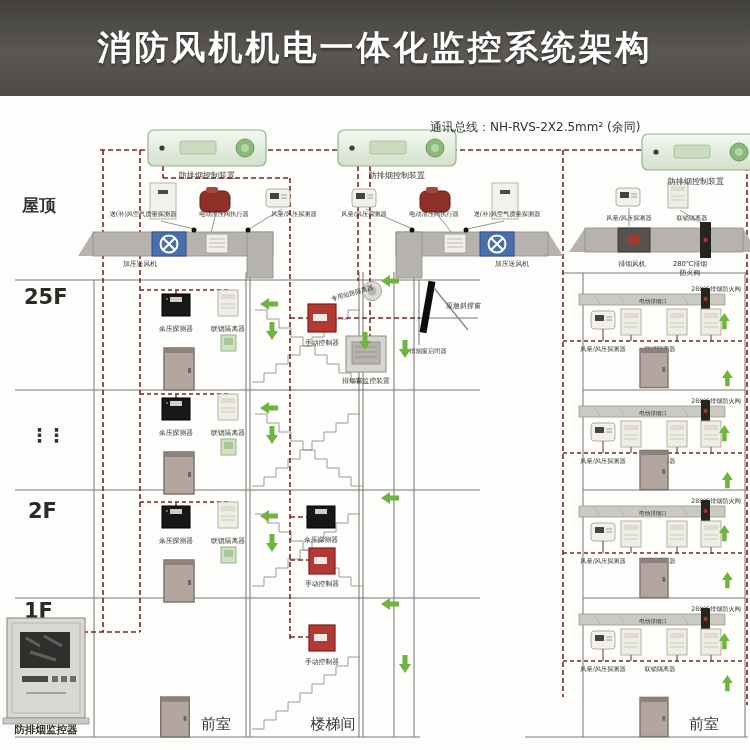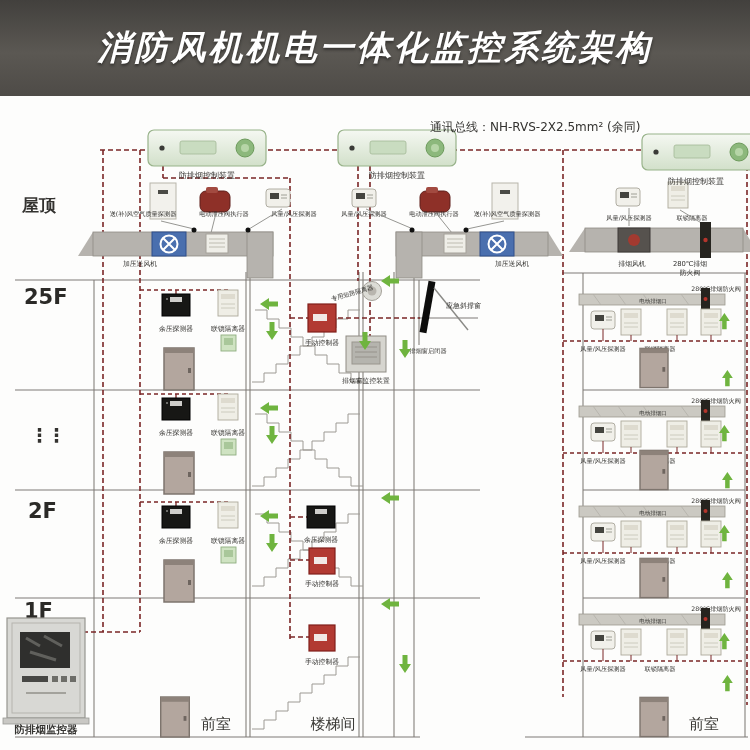--- a/index.html
+++ b/index.html
@@ -2,21 +2,21 @@
 <html><head>
 <meta charset="utf-8">
 <style>
   html,body{margin:0;padding:0;background:#ffffff;}
   #stage{position:relative;width:750px;height:750px;background:#fdfdfc;overflow:hidden;
          font-family:"DejaVu Sans","Liberation Sans",sans-serif;}
   #banner{position:absolute;left:0;top:0;width:750px;height:96px;
           background:linear-gradient(180deg,#42403d 0%,#5b5853 55%,#4e4b47 100%);
           display:flex;align-items:center;justify-content:center;}
   #banner .title{color:#ffffff;font-size:34px;font-weight:700;letter-spacing:3px;
-          text-shadow:0 2px 3px rgba(0,0,0,.45);white-space:nowrap;font-style:italic;}
+          text-shadow:0 2px 3px rgba(0,0,0,.45);white-space:nowrap;}
   #diagram{position:absolute;left:0;top:96px;}
   svg{display:block;}
   symbol,use{overflow:visible;}
   text{fill:#33322f;}
   .lbl{font-size:6.8px;}
   .lbl2{font-size:6.2px;}
   .floorlbl{font-size:21px;font-weight:700;fill:#2b2a27;}
   .roomlbl{font-size:15px;fill:#3a3935;}
 </style>
 </head>

